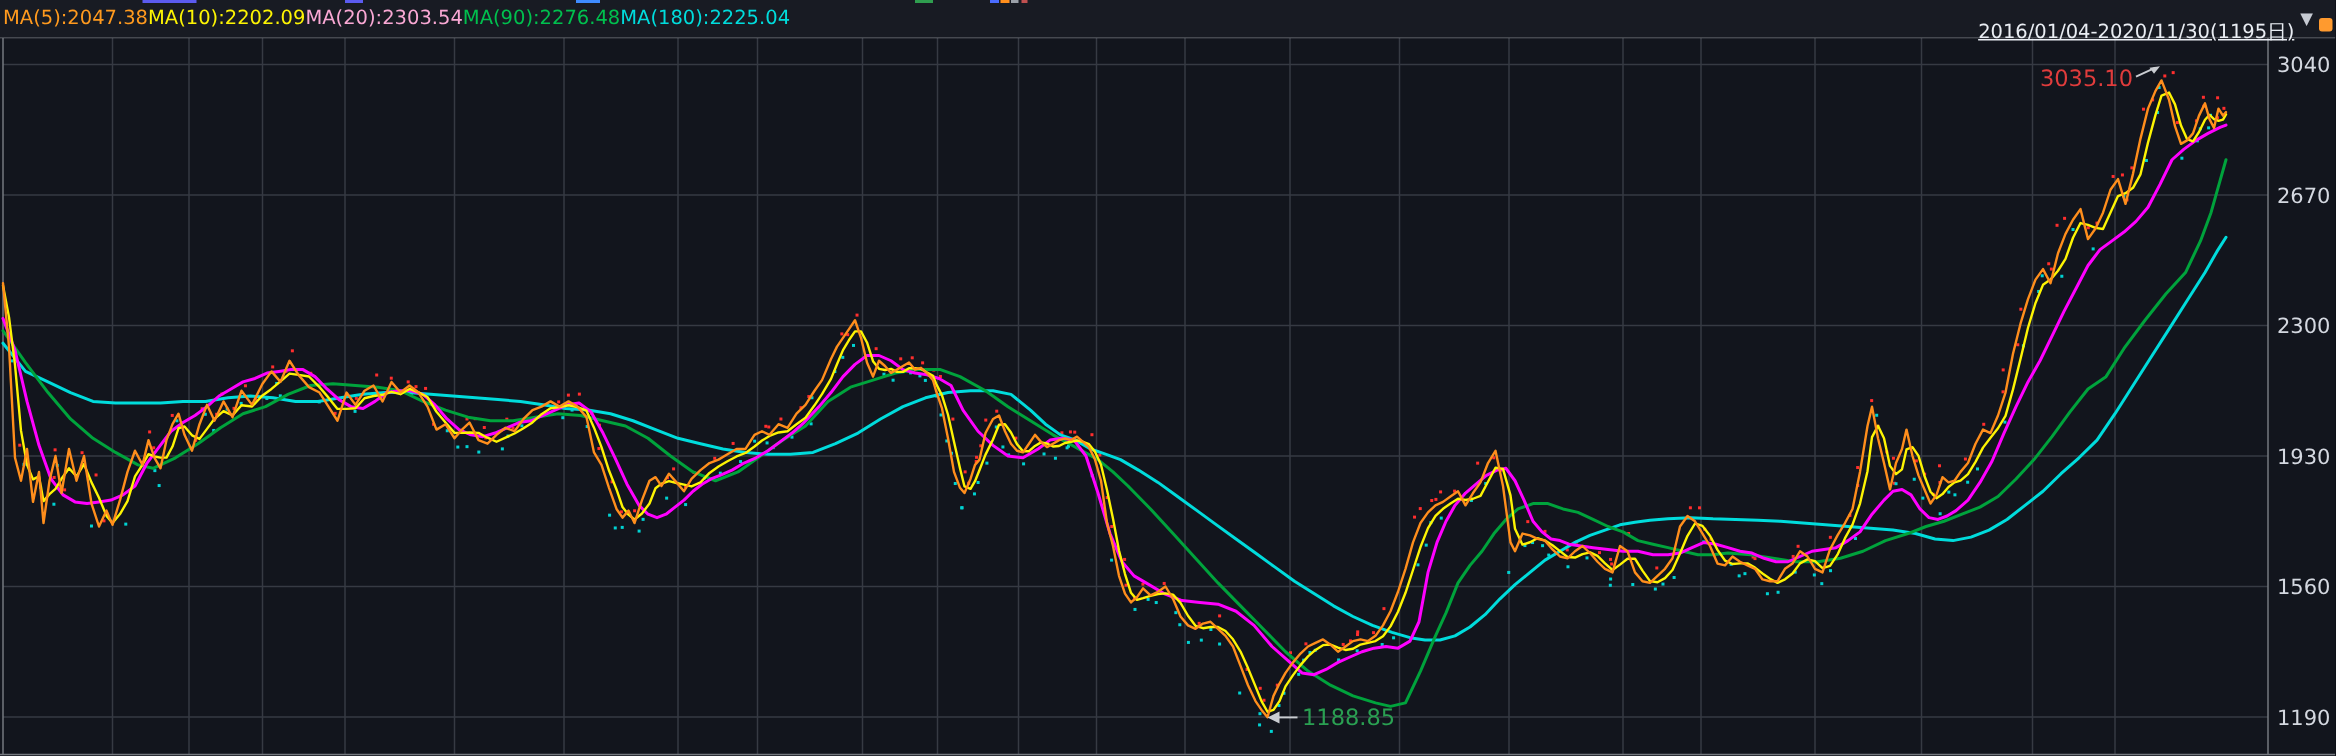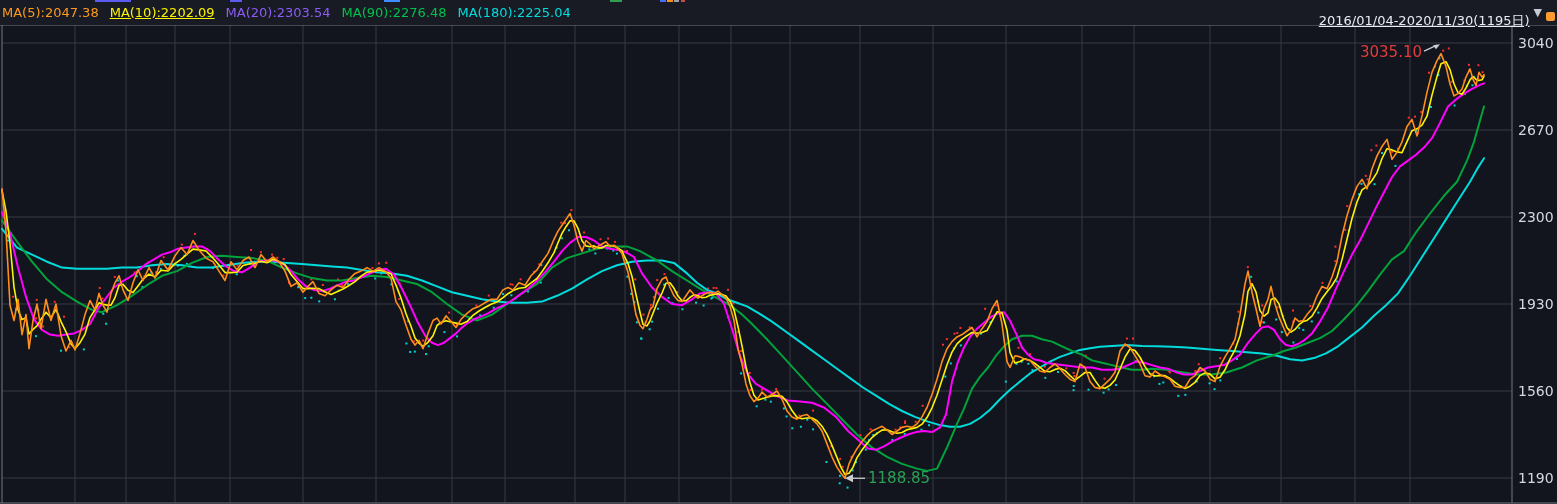--- a/index.html
+++ b/index.html
@@ -1,20 +1,20 @@
 <!DOCTYPE html>
 <html><head>
 <meta charset="utf-8">
 <style>
   html,body{margin:0;padding:0;background:#0c0f15;}
   .screen{position:relative;width:1557px;height:504px;background:#12151d;overflow:hidden;
           font-family:"DejaVu Sans","Liberation Sans",sans-serif;}
   .topbar{position:absolute;top:0;left:0;width:1557px;height:25px;background:#181b23;
           display:flex;justify-content:space-between;align-items:center;box-sizing:border-box;padding:0 2px;}
-  .legend{display:flex;gap:11px;font-size:13px;line-height:25px;white-space:nowrap;}
+  .legend{display:flex;font-size:13px;line-height:25px;white-space:nowrap;}
   .legend span{letter-spacing:0px;}
   .range{display:flex;align-items:center;gap:4px;font-size:13px;}
   .range .lbl{color:#e9edf3;text-decoration:underline;cursor:pointer;margin-top:16px;}
   .range .tri{color:#c6cad2;font-size:11px;cursor:pointer;}
   .range .chip{width:9px;height:9px;border-radius:2px;background:#ff9a2e;margin-top:8px;}
   .topdash{position:absolute;top:0;height:2px;}
   svg{position:absolute;left:0;top:0;}
   text{font-family:"DejaVu Sans","Liberation Sans",sans-serif;}
 </style>
 </head>
@@ -410,22 +410,22 @@
       <g>
         <line x1="847" y1="478.2704054054054" x2="865" y2="478.2704054054054" stroke="#c9ccd1" stroke-width="1.3"></line>
         <polygon points="845,478.2704054054054 853,474.2704054054054 853,482.2704054054054" fill="#c9ccd1"></polygon>
         <text x="868" y="483.2704054054054" fill="#2aa052" font-size="15">1188.85</text>
       </g>
     </svg>
 
   <div class="topbar">
     <div class="legend" id="legend">
         <span style="color: rgb(255, 154, 30);">MA(5):2047.38</span>
-        <span style="color: rgb(253, 244, 3); text-decoration: underline;">MA(10):2202.09</span>
-        <span style="color: #8b5cf6;">MA(20):2303.54</span>
+        <span style="color: rgb(253, 244, 3);">MA(10):2202.09</span>
+        <span style="color: #f9a8d4;">MA(20):2303.54</span>
         <span style="color: rgb(0, 192, 78);">MA(90):2276.48</span>
         <span style="color: rgb(0, 220, 220);">MA(180):2225.04</span>
       </div>
     <div class="range">
       <span class="lbl">2016/01/04-2020/11/30(1195日)</span>
       <span class="tri">▼</span>
       <span class="chip"></span>
     </div>
   </div>
 

